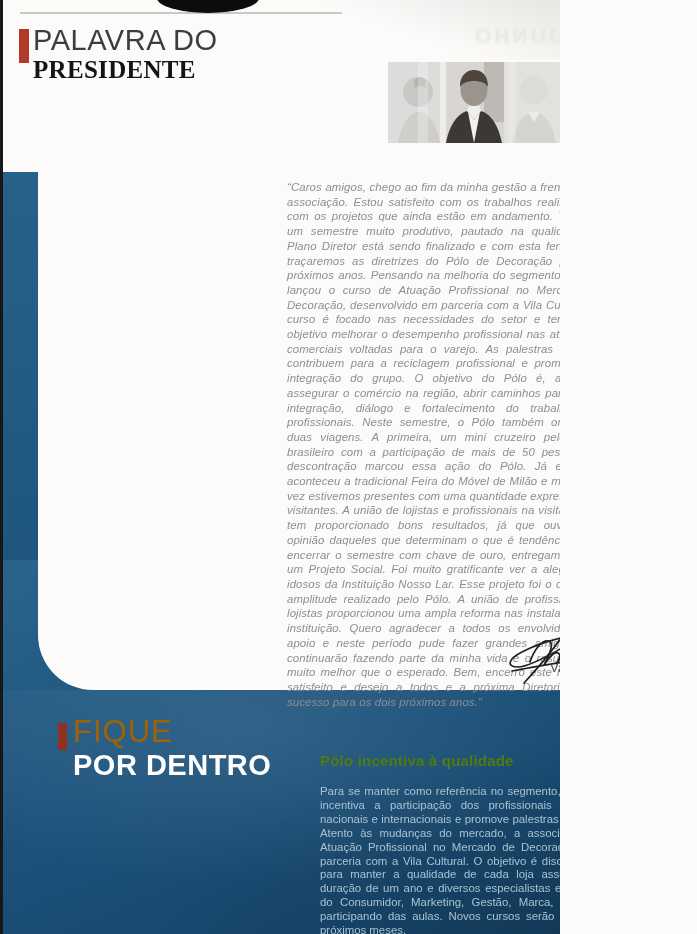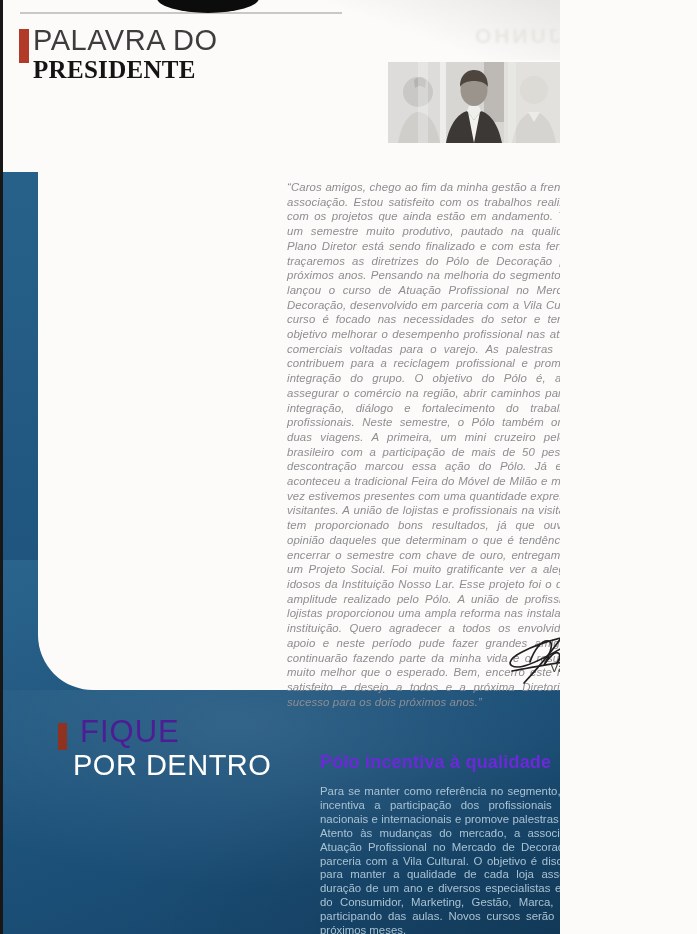--- a/index.html
+++ b/index.html
@@ -50,24 +50,24 @@
     line-height:14.7px; letter-spacing:0.1px; }
 
   
   .sig { position:absolute; left:496px; top:624px; width:164px; height:60px; }
   .sig-name { position:absolute; left:530px; top:660px; width:120px; text-align:center;
     font-size:13px; color:#4a4a4a; letter-spacing:0.3px; }
 
   
   .header2 { position:absolute; left:58px; top:715px; display:flex; align-items:flex-start; z-index:3; }
   .red-bar-2 { width:9px; height:27px; background:#8f3220; margin-top:8px; margin-right:6px; }
-  .kicker-2 { font-size:31px; font-weight:400; color:#4c1d95; letter-spacing:1px; line-height:34px;margin-left:7px; }
-  .title-2 { font-size:29px; font-weight:normal; color:#ffffff; letter-spacing:0.5px; line-height:33px; }
-  .article-title { position:absolute; left:320px; top:752px; font-size:18px; font-weight:bold;
-    color:#6d28d9; letter-spacing:0.2px; z-index:3; }
+  .kicker-2 { font-size:31px; font-weight:400; color:#a16207; letter-spacing:1px; line-height:34px; }
+  .title-2 { font-size:29px; font-weight:bold; color:#ffffff; letter-spacing:0.5px; line-height:33px; }
+  .article-title { position:absolute; left:320px; top:752px; font-size:15px; font-weight:bold;
+    color:#4d7c0f; letter-spacing:0.2px; z-index:3; }
   .article-body { position:absolute; left:320px; top:785px; width:354px;
     font-size:11.4px; color:#a9c3d3; text-align:justify; line-height:13.9px; z-index:3; }
 </style>
 </head>
 <body>
 
 <div class="page">
 
   <div class="band-left"></div>
   <div class="bottom-blue"></div>

